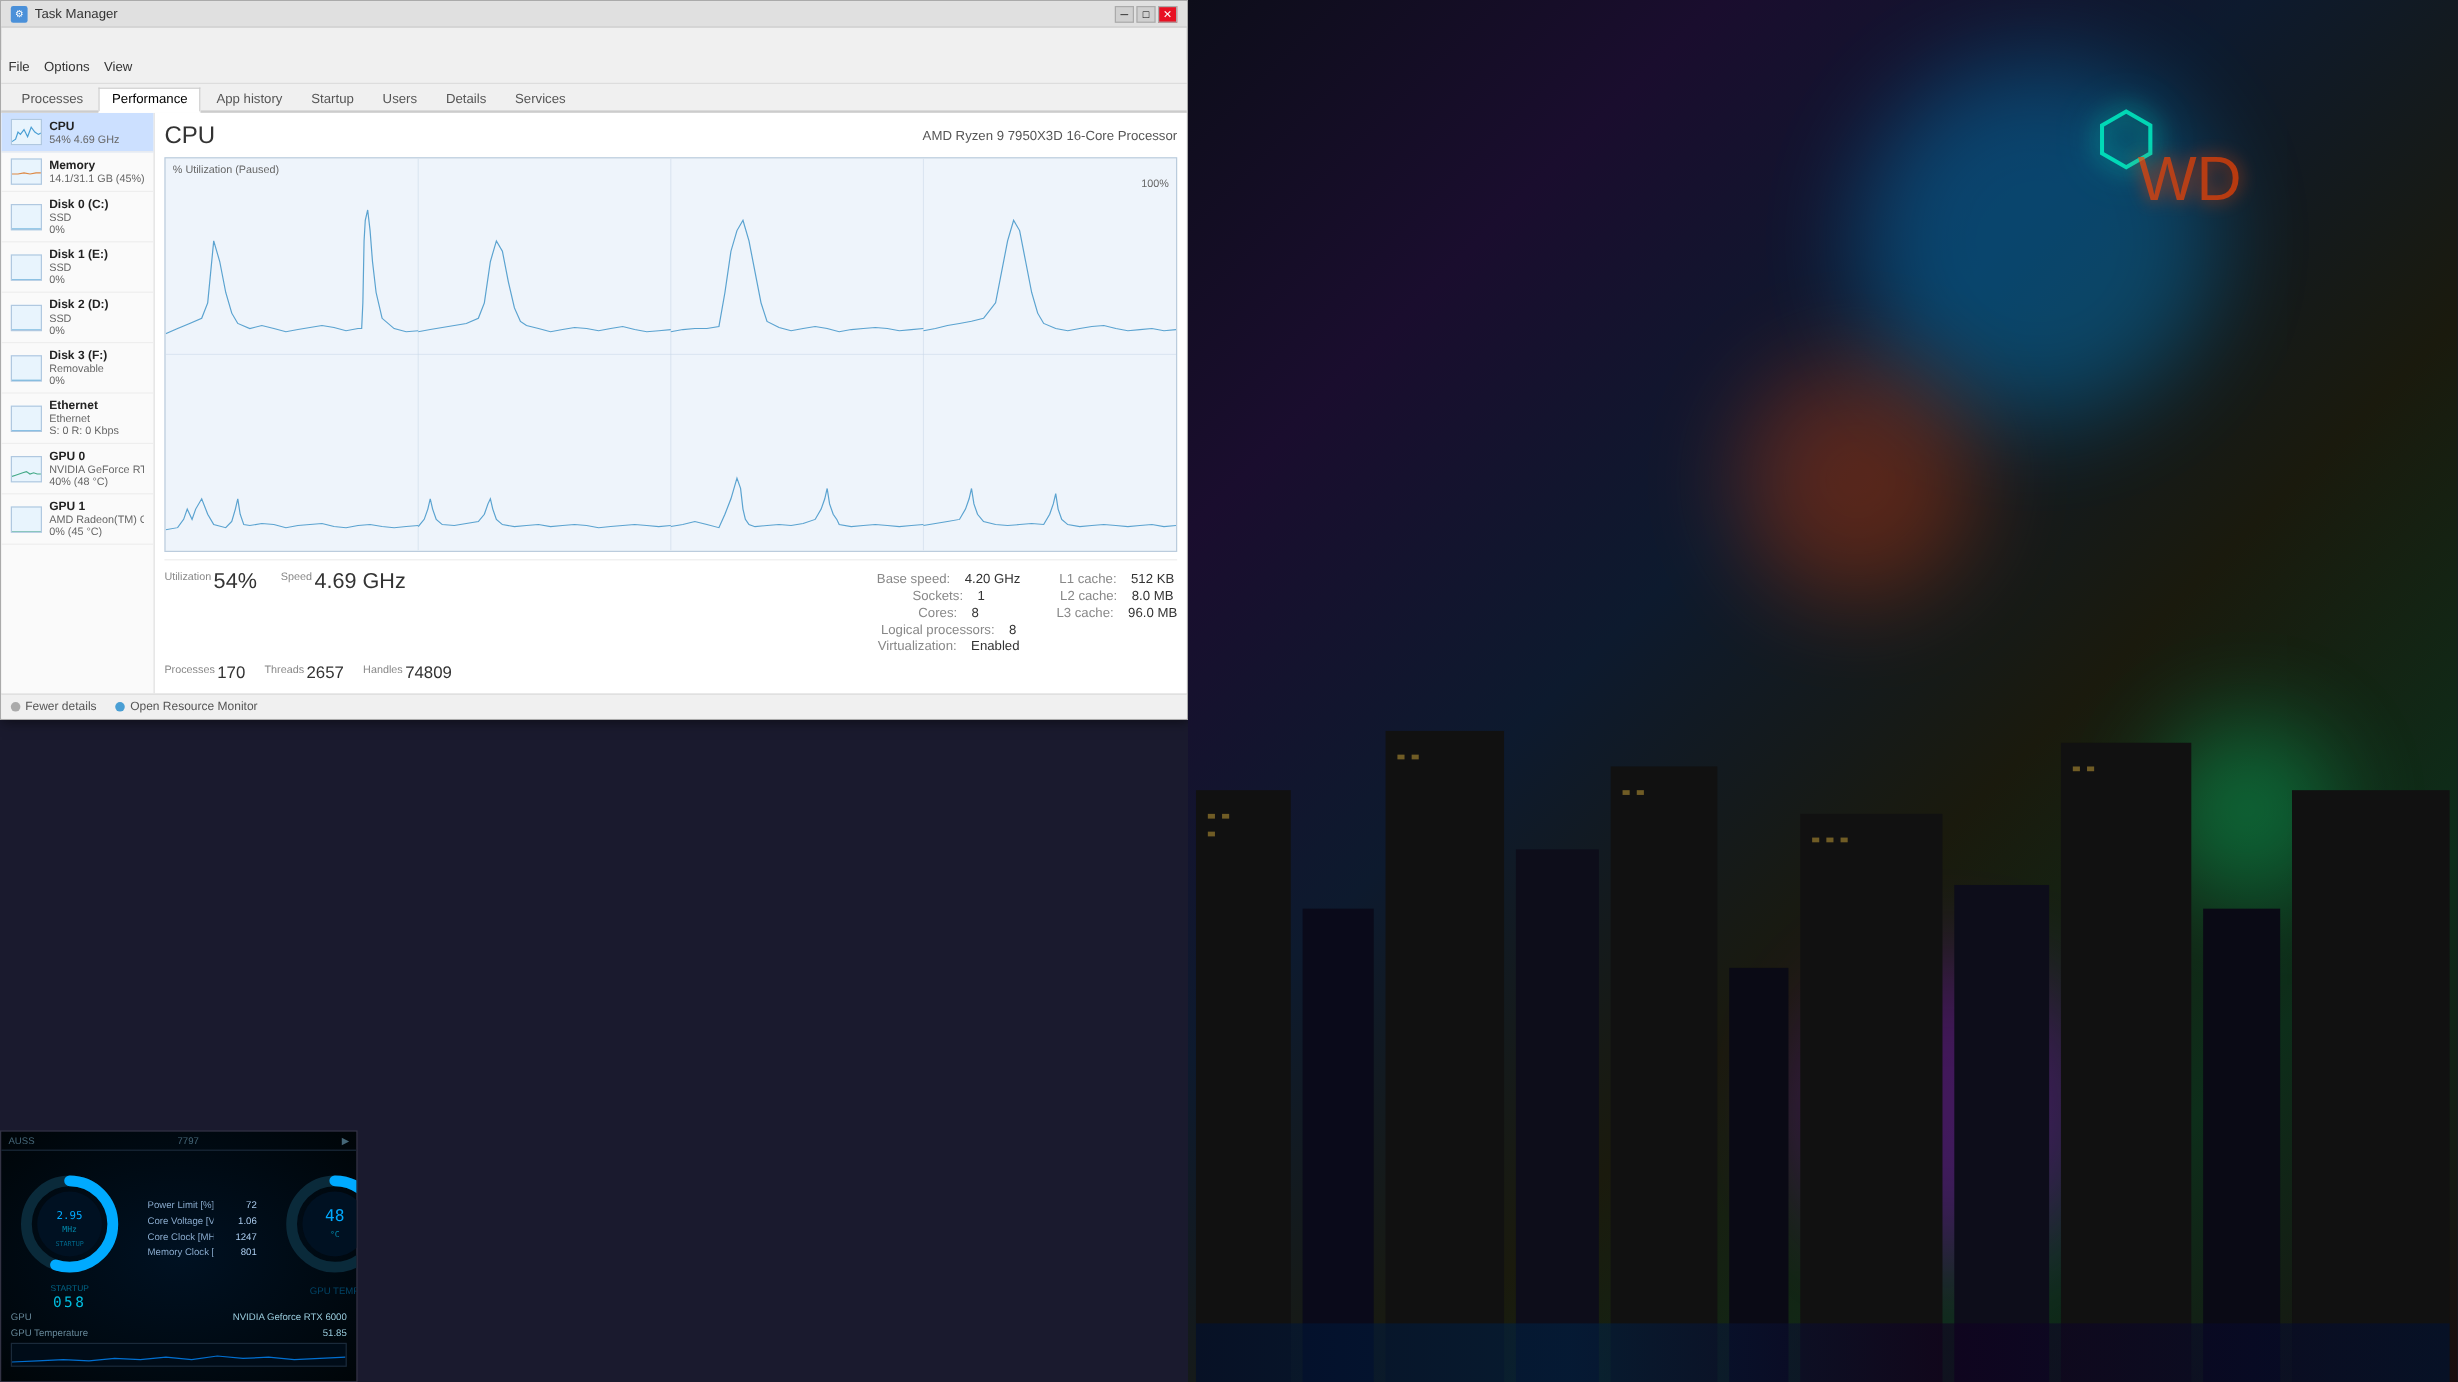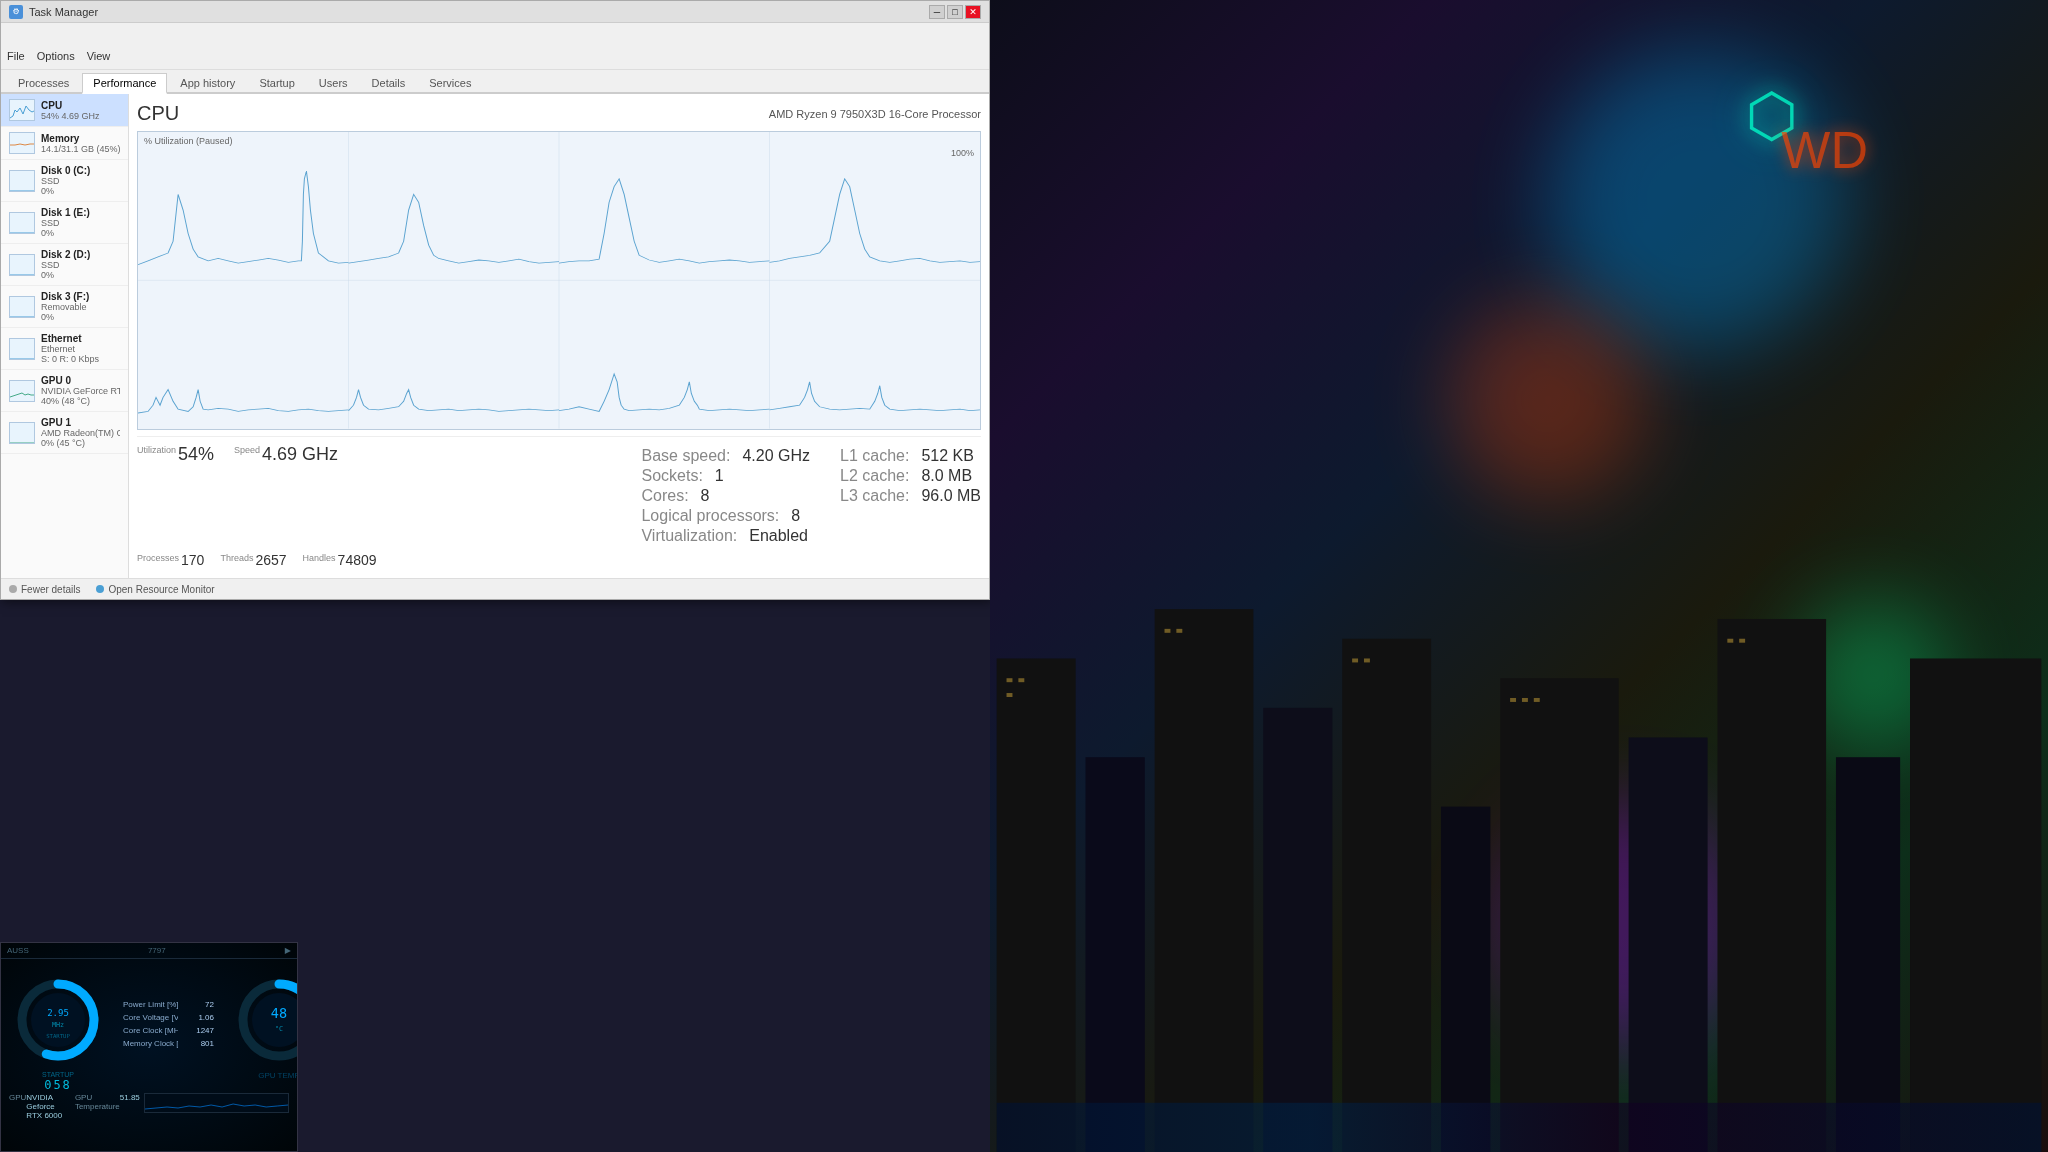--- a/index.html
+++ b/index.html
@@ -189,21 +189,21 @@
     .stat-group { display: flex; flex-direction: row; gap: 2px; }
     .stat-label { font-size: 9px; color: #888; }
     .stat-value { font-size: 18px; font-weight: 300; color: #333; line-height: 1.1; }
 
     #stats-details {
       display: flex;
       gap: 30px;
       padding: 2px 0;
     }
     .detail-col { display: flex; flex-direction: column; gap: 2px; }
-    .detail-row { display: flex; justify-content: flex-start; gap: 12px; font-size: 16px; }
+    .detail-row { display: flex; justify-content: center; gap: 12px; font-size: 11px; }
     .detail-key { color: #888; }
     .detail-val { color: #333; font-weight: 500; }
 
     #uptime-row {
       display: flex;
       gap: 20px;
       padding: 2px 0;
     }
     .uptime-label { font-size: 9px; color: #888; }
     .uptime-value { font-size: 14px; color: #333; }
@@ -296,21 +296,21 @@
     .hw-bar-fill {
       height: 100%;
       background: linear-gradient(to right, #0044aa, #00aaff);
       border-radius: 2px;
     }
     .hw-bar-val { font-size: 8px; color: #aaccee; width: 28px; text-align: right; }
 
     .hw-bottom {
       padding: 4px 8px;
       display: flex;
-      flex-direction: row;
+      flex-direction: column;
       gap: 4px;
     }
     .hw-bottom-row { display: flex; justify-content: space-between; font-size: 8px; color: #668899; }
     .hw-bottom-val { color: #99ccdd; }
   </style>
 </head>
 <body>
 
 <div id="task-manager">
 

